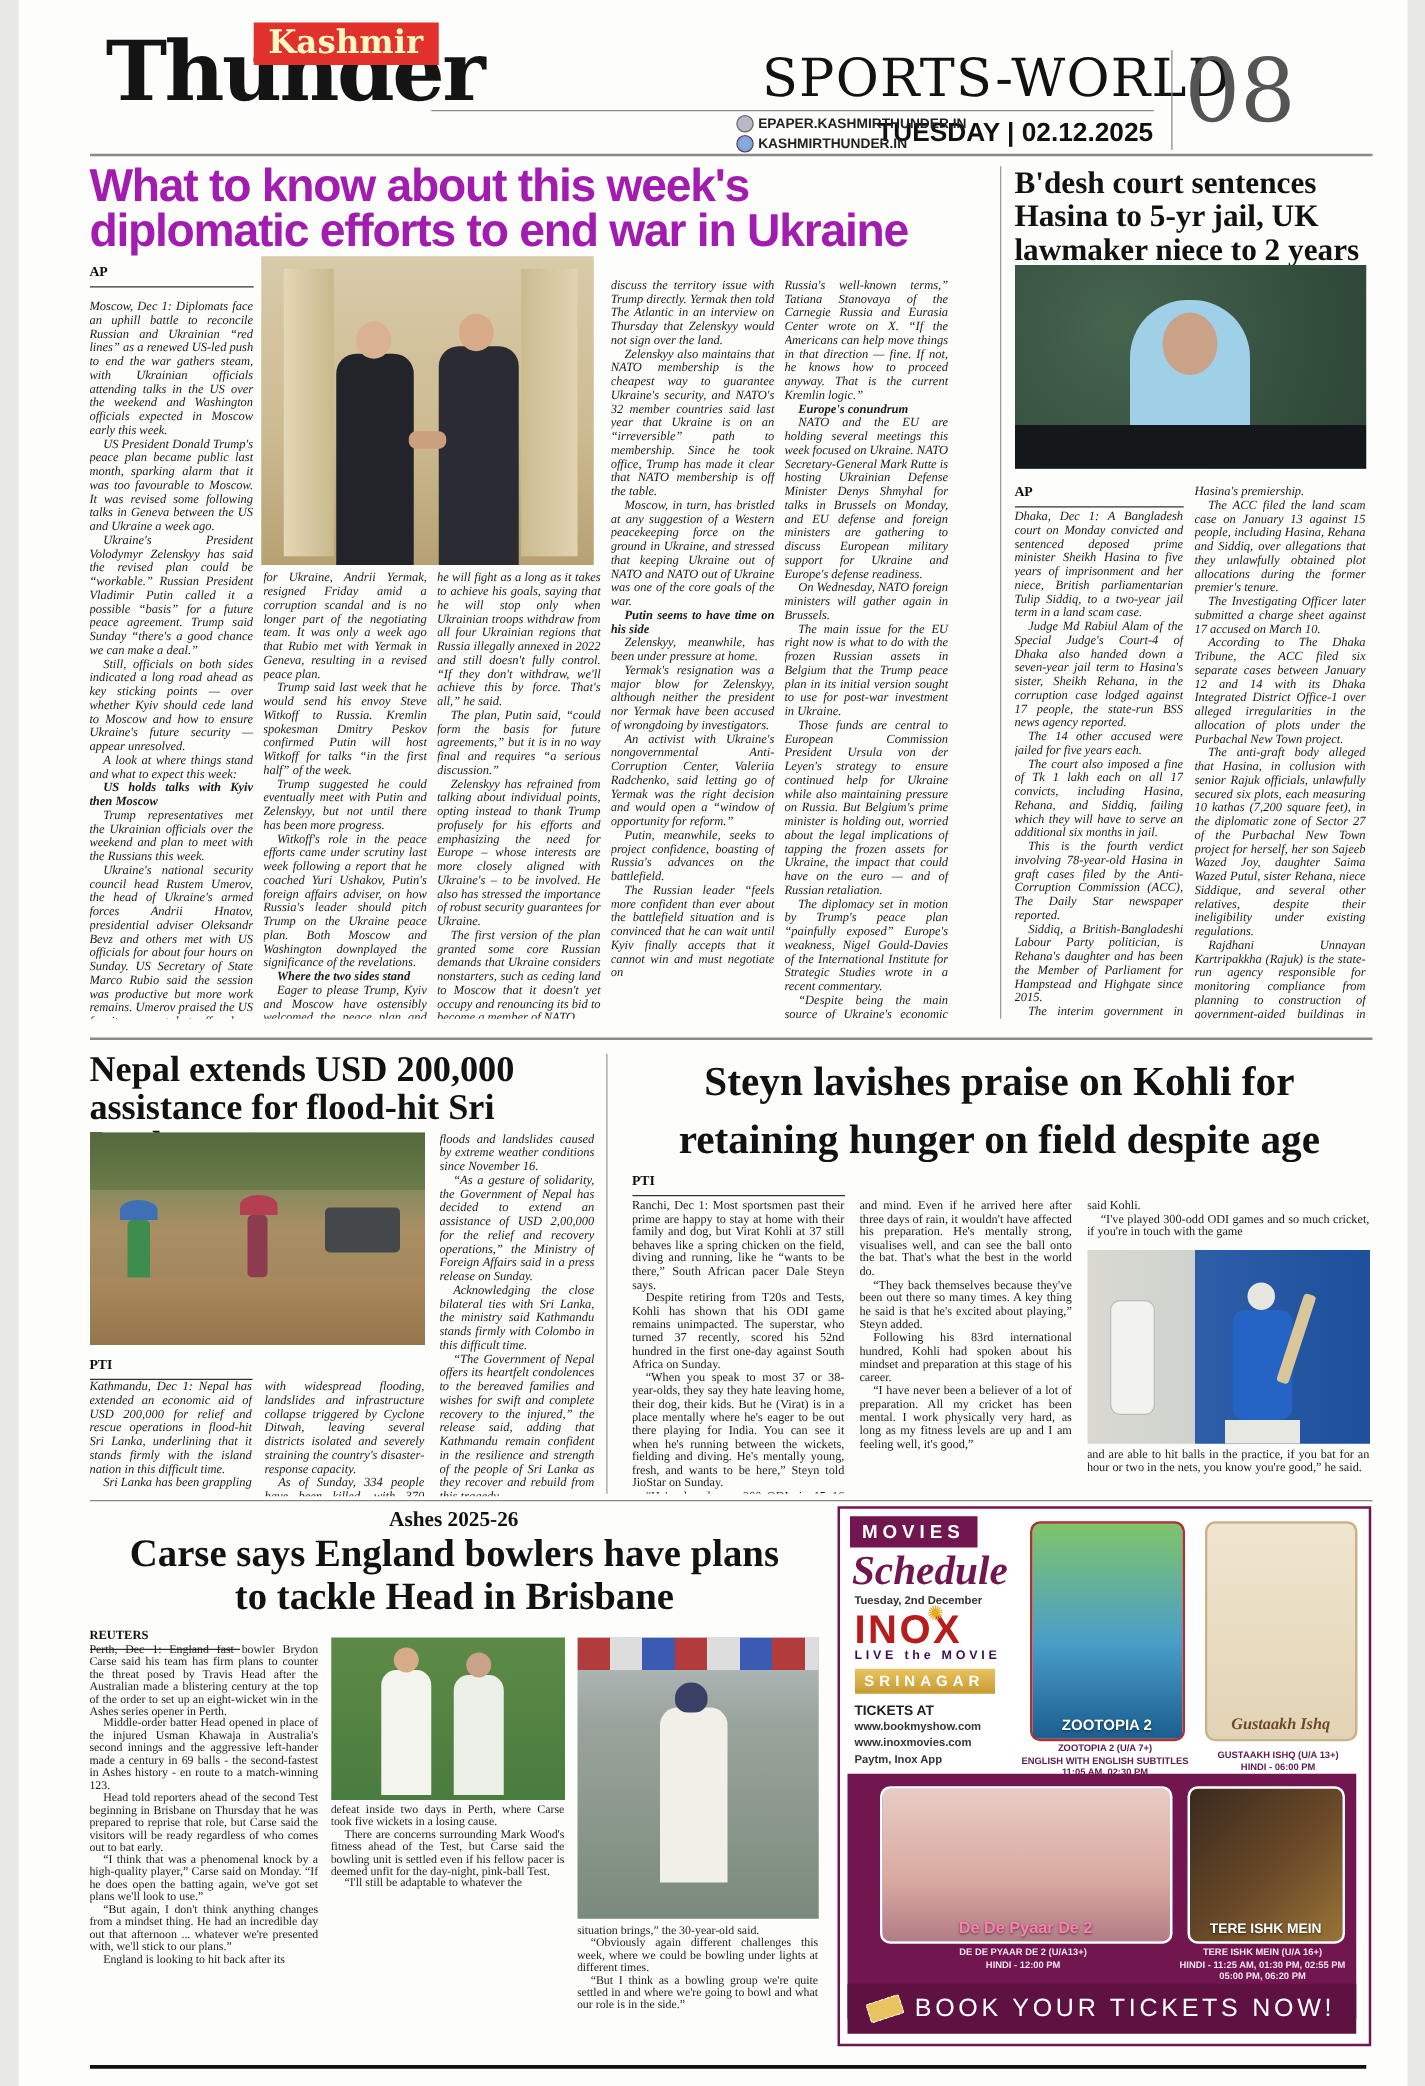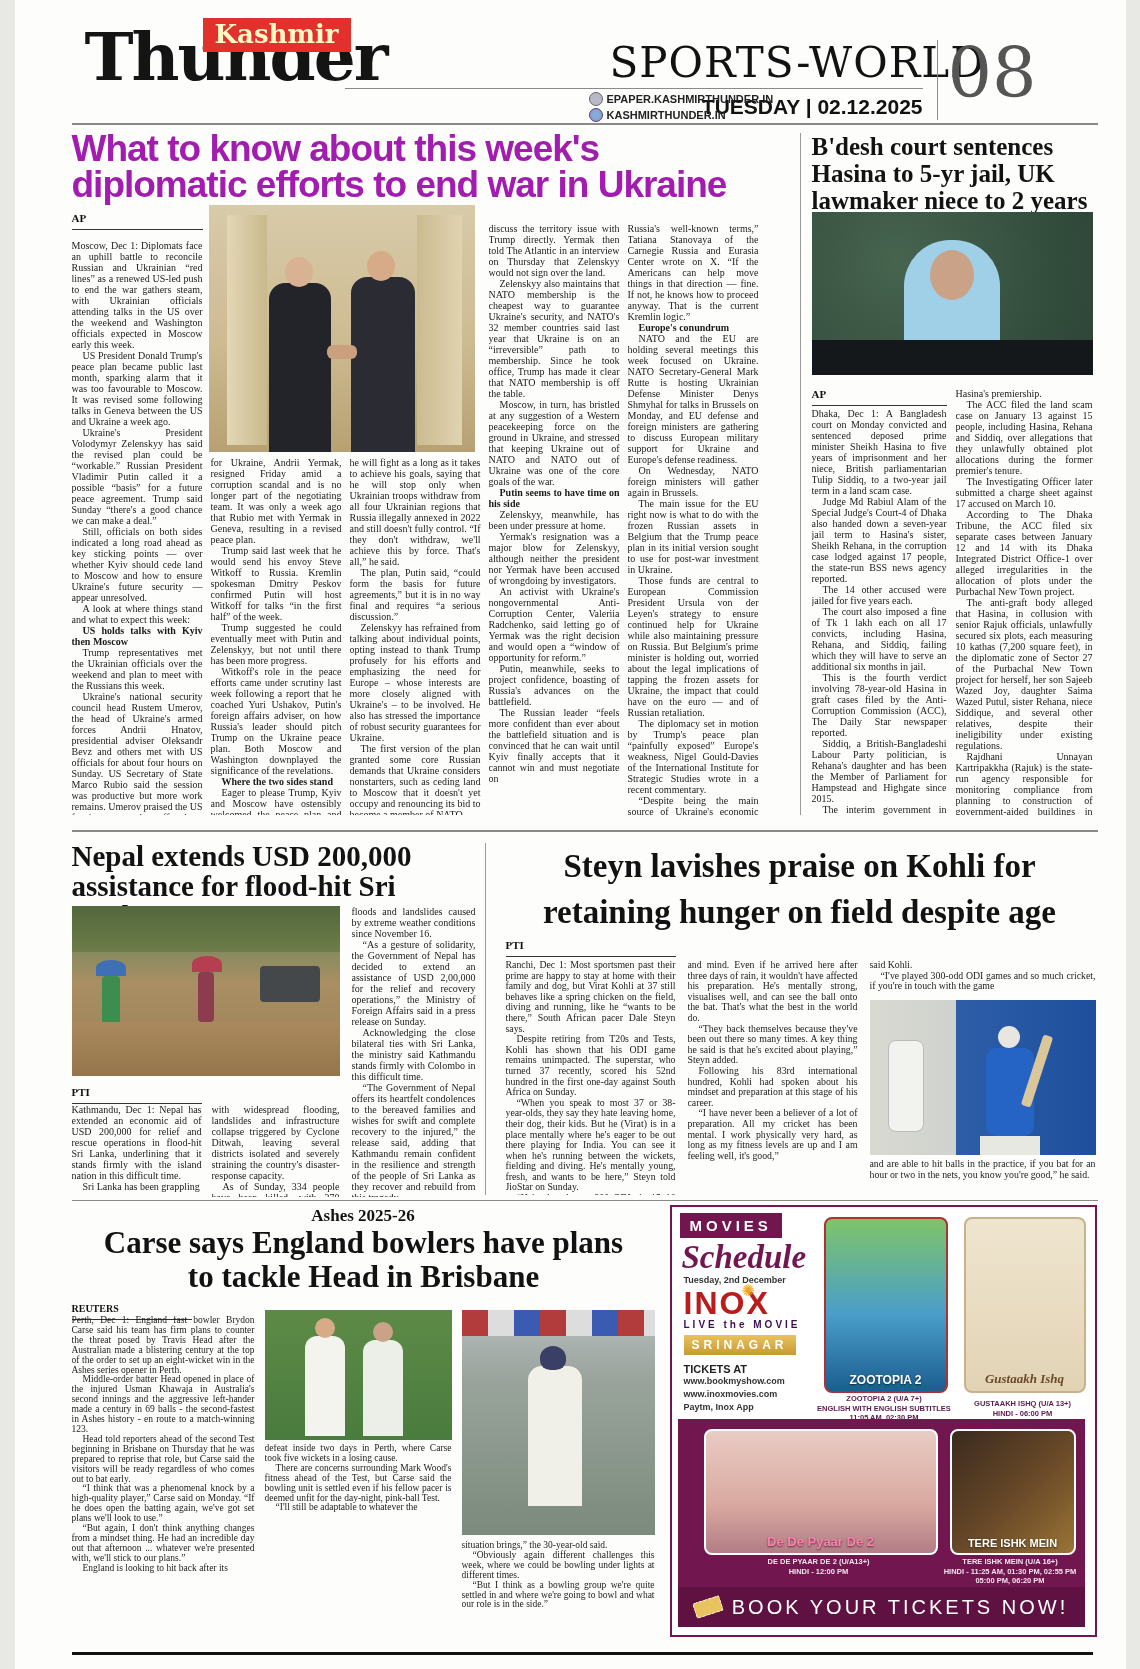--- a/index.html
+++ b/index.html
@@ -20,21 +20,21 @@
   
   .headline-sans{font-family:"Liberation Sans",sans-serif;font-weight:700;font-size:37px;line-height:36px;
                  letter-spacing:-1px;color:#a21caf;}
   .headline-serif{font-family:"Liberation Serif",serif;font-weight:700;color:#121212;}
   .byline{font-family:"Liberation Serif",serif;font-weight:700;font-size:11px;color:#111;}
   .byline-rule{height:1px;background:#333;margin-top:3px;}
   .col{overflow:hidden;text-align:justify;}
   .col .para{margin:0;text-indent:11px;}
   .col .para:first-child{text-indent:0;}
   .para.bold{font-weight:700;text-indent:11px;}
-  .body-10 .para{font-size:10px;line-height:11px;}
+  .body-10 .para{font-size:10px;line-height:11px;font-style:italic;}
   .body-98 .para{font-size:9.8px;line-height:10.6px;}
   .body-95 .para{font-size:9.5px;line-height:9.9px;}
   .photo{position:absolute;overflow:hidden;}
   .kicker{font-family:"Liberation Serif",serif;font-weight:700;font-size:17px;text-align:center;color:#121212;}
   
   .ad-box{border:2px solid #72164f;background:#fff;}
   .movies-banner{background:#72164f;color:#fff;font-family:"Liberation Sans",sans-serif;font-weight:700;
                  font-size:15px;letter-spacing:4px;padding:4px 10px;display:inline-block;}
   .schedule-script{font-family:"Liberation Serif",serif;font-style:italic;font-weight:700;font-size:33px;color:#72164f;line-height:1;}
   .tuesday{font-family:"Liberation Sans",sans-serif;font-size:9px;font-weight:700;color:#333;}

